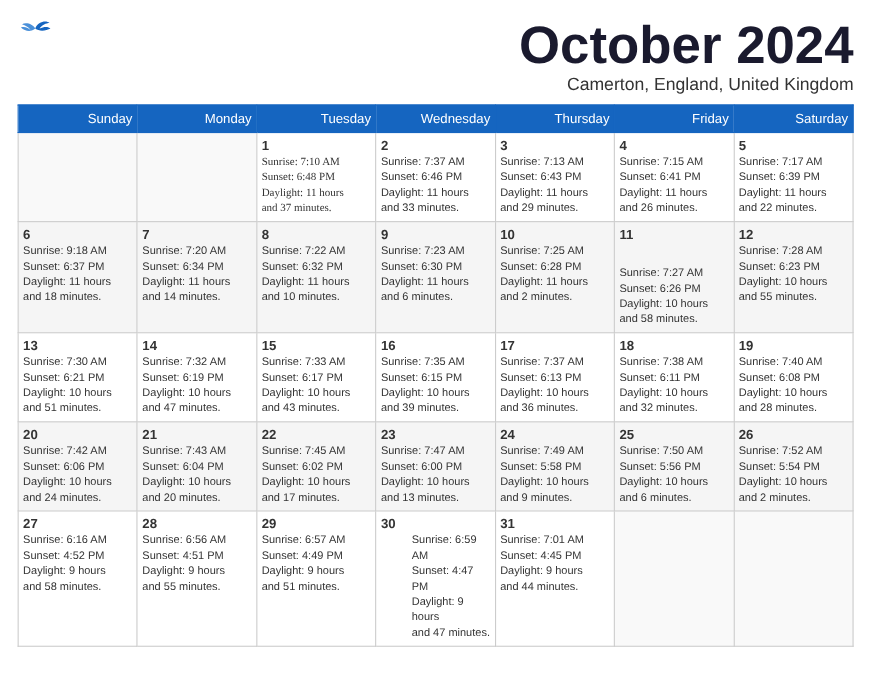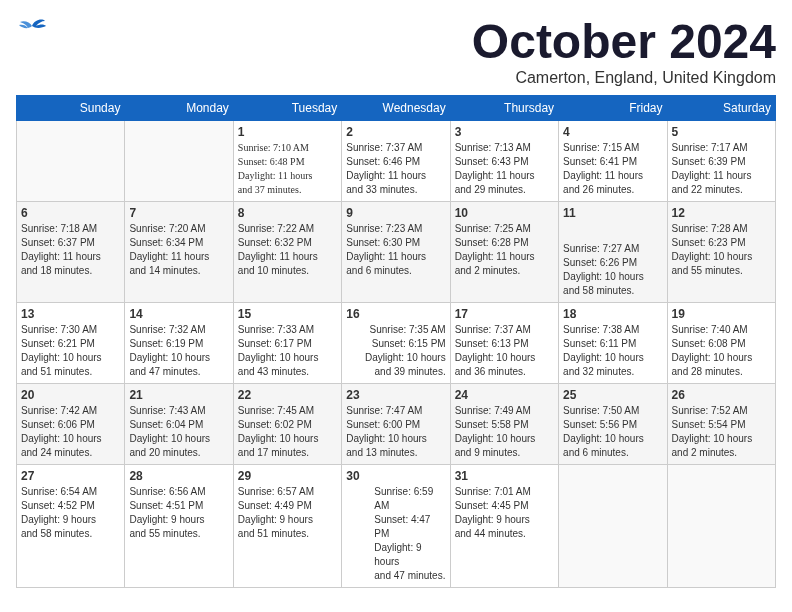--- a/index.html
+++ b/index.html
@@ -152,21 +152,21 @@
           <span class="day-num">5</span>
           <div class="day-info" style="white-space: pre-line;">Sunrise: 7:17 AM
 Sunset: 6:39 PM
 Daylight: 11 hours
 and 22 minutes.</div>
         </td>
       </tr>
       <tr>
         <td>
           <span class="day-num">6</span>
-          <div class="day-info" style="white-space: pre-line;">Sunrise: 7:18 AM
+          <div class="day-info" style="white-space: pre-line;">Sunrise: 9:18 AM
 Sunset: 6:37 PM
 Daylight: 11 hours
 and 18 minutes.</div>
         </td>
         <td>
           <span class="day-num">7</span>
           <div class="day-info" style="white-space: pre-line;">Sunrise: 7:20 AM
 Sunset: 6:34 PM
 Daylight: 11 hours
 and 14 minutes.</div>
@@ -224,21 +224,21 @@
         </td>
         <td>
           <span class="day-num">15</span>
           <div class="day-info" style="white-space: pre-line;">Sunrise: 7:33 AM
 Sunset: 6:17 PM
 Daylight: 10 hours
 and 43 minutes.</div>
         </td>
         <td>
           <span class="day-num">16</span>
-          <div class="day-info" style="white-space: pre-line; text-align: right;">Sunrise: 7:35 AM
+          <div class="day-info" style="white-space: pre-line;">Sunrise: 7:35 AM
 Sunset: 6:15 PM
 Daylight: 10 hours
 and 39 minutes.</div>
         </td>
         <td>
           <span class="day-num">17</span>
           <div class="day-info" style="white-space: pre-line;">Sunrise: 7:37 AM
 Sunset: 6:13 PM
 Daylight: 10 hours
 and 36 minutes.</div>
@@ -305,21 +305,21 @@
           <span class="day-num">26</span>
           <div class="day-info" style="white-space: pre-line;">Sunrise: 7:52 AM
 Sunset: 5:54 PM
 Daylight: 10 hours
 and 2 minutes.</div>
         </td>
       </tr>
       <tr>
         <td>
           <span class="day-num">27</span>
-          <div class="day-info" style="white-space: pre-line;">Sunrise: 6:54 AM
+          <div class="day-info" style="white-space: pre-line;">Sunrise: 6:16 AM
 Sunset: 4:52 PM
 Daylight: 9 hours
 and 58 minutes.</div>
         </td>
         <td>
           <span class="day-num">28</span>
           <div class="day-info" style="white-space: pre-line;">Sunrise: 6:56 AM
 Sunset: 4:51 PM
 Daylight: 9 hours
 and 55 minutes.</div>

